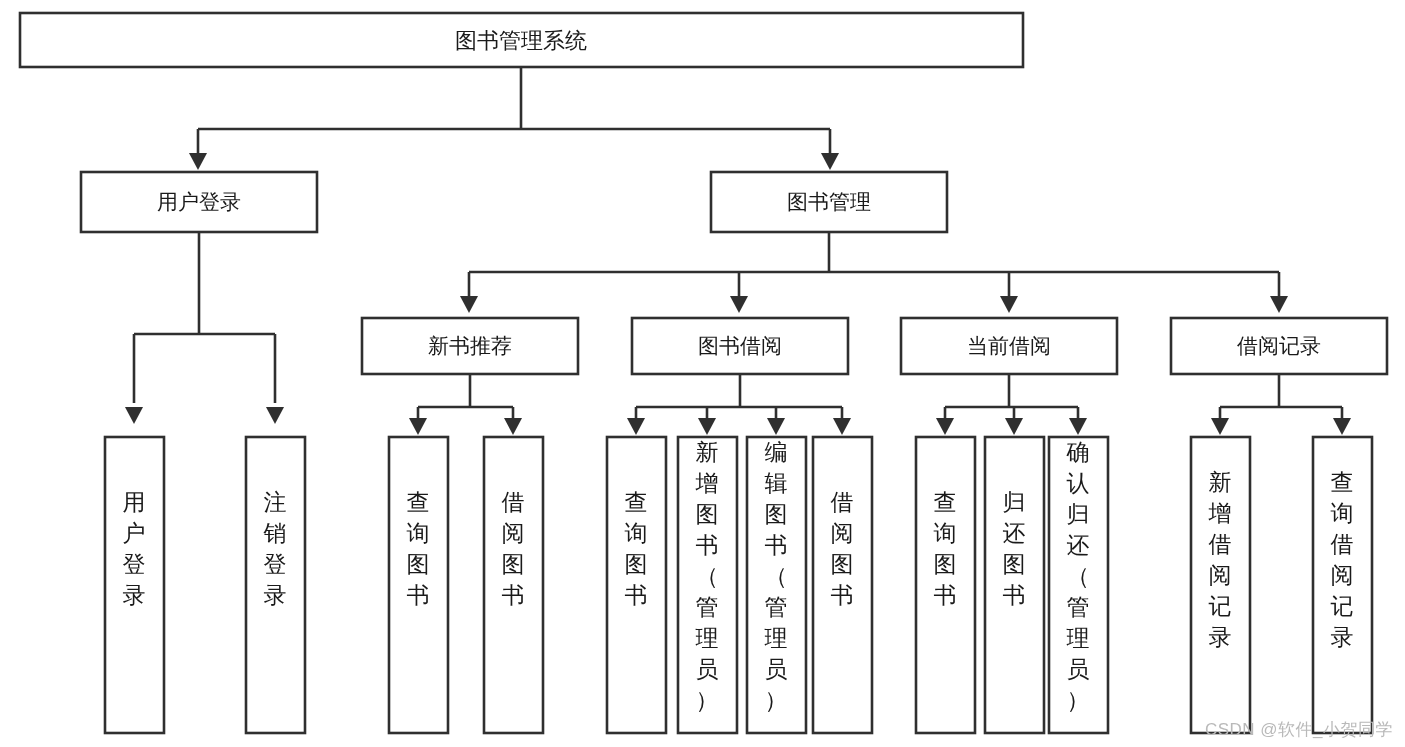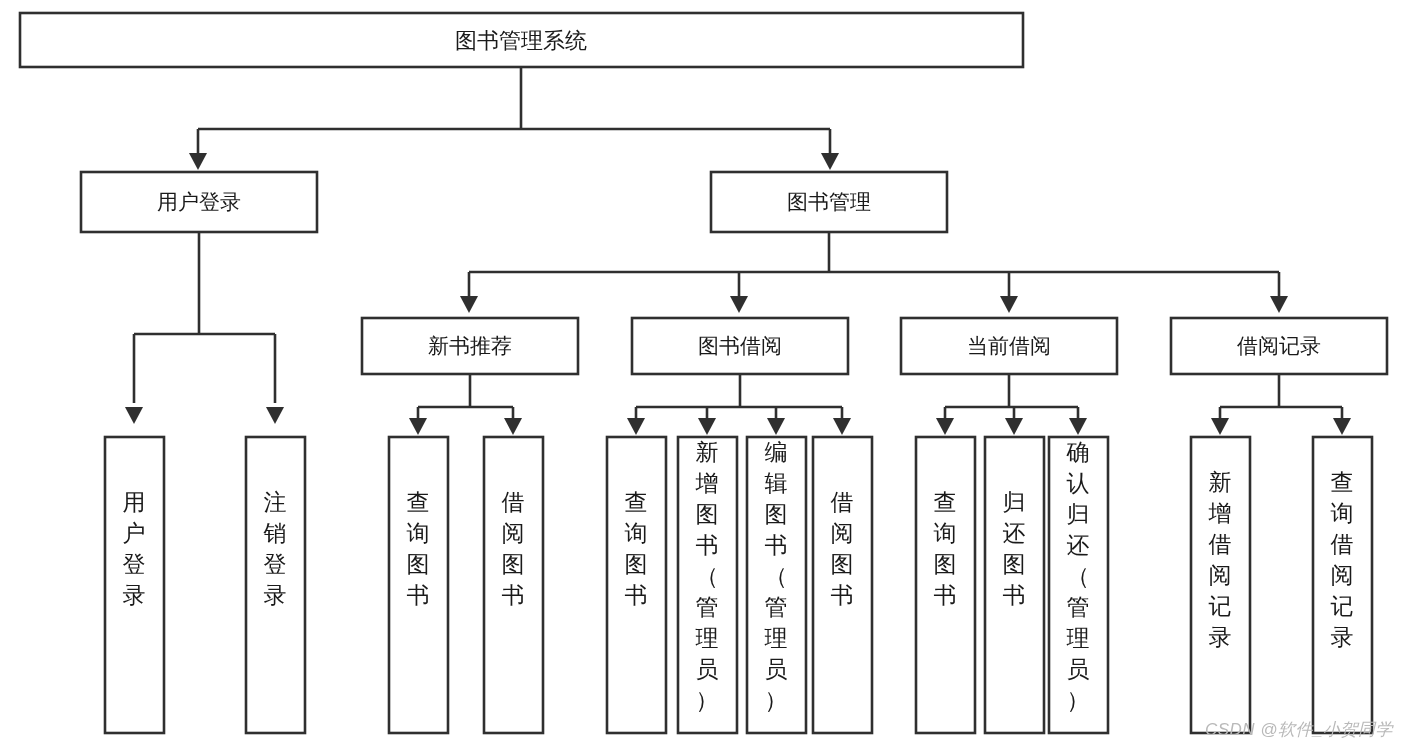--- a/index.html
+++ b/index.html
@@ -53,21 +53,20 @@
   .watermark {
     position: absolute;
     right: 12px;
     bottom: 6px;
     font-family: "Liberation Sans", "DejaVu Sans", sans-serif;
     font-size: 17px;
     color: #b9b9b9;
     letter-spacing: 0.5px;
     white-space: nowrap;
     pointer-events: none;
-    font-style: italic;
   }
 </style>
 </head>
 <body>
 
 <svg id="diagram" viewBox="0 0 1405 747" xmlns="http://www.w3.org/2000/svg">
 
   <defs>
     <g id="arrowGlyph">
       <path class="arrow-head" d="M -9 -15 L 9 -15 L 0 2 Z"></path>

